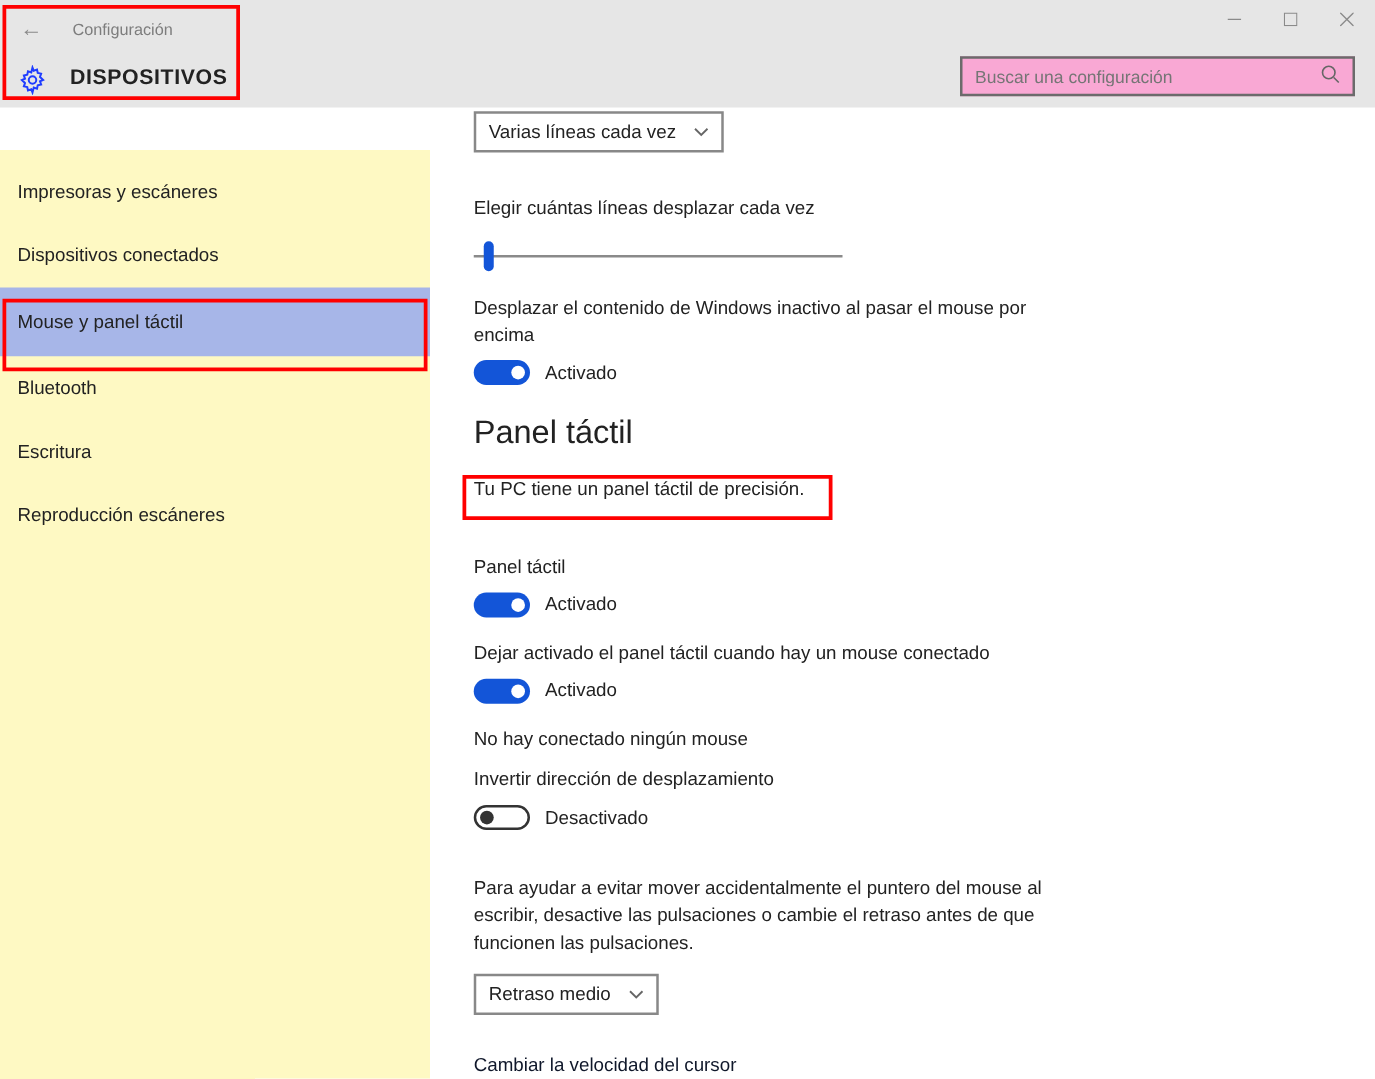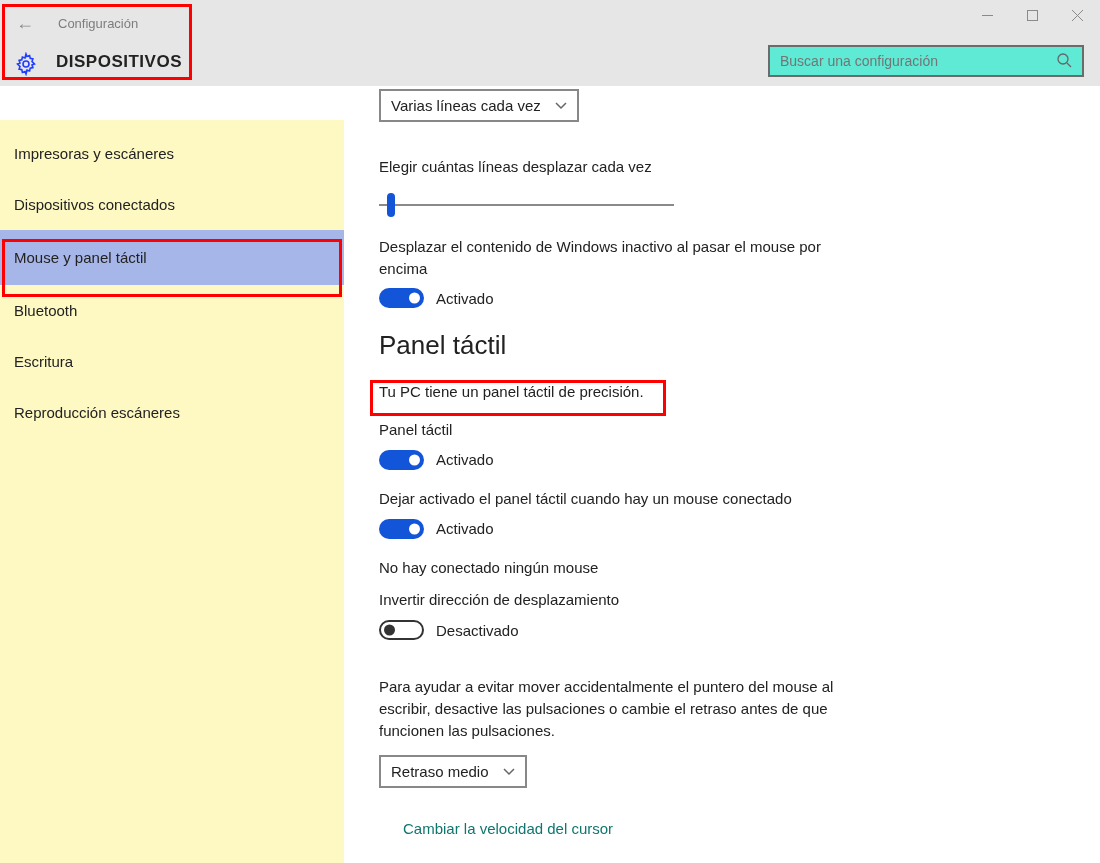--- a/index.html
+++ b/index.html
@@ -78,21 +78,21 @@
     }
 
     
     .search-box {
       position: absolute;
       right: 16px;
       bottom: 9px;
       width: 316px;
       height: 32px;
       border: 2px solid #6b6b6b;
-      background: #5eead4;
+      background: #f9a8d4;
       display: flex;
       align-items: center;
       padding: 0 10px;
     }
     .search-box input {
       flex: 1;
       border: none;
       outline: none;
       font-size: 14px;
       color: #666;
@@ -352,21 +352,21 @@
       <div class="toggle-row">
         <div class="toggle on">
             <div class="knob"></div>
           </div>
         <span class="toggle-label">Activado</span>
       </div>
     </div>
 
     <div class="section-title">Panel táctil</div>
 
-    <div class="label-txt" style="margin-bottom:16px;">Tu PC tiene un panel táctil de precisión.</div>
+    <div class="label-txt" style="margin-bottom:40px;">Tu PC tiene un panel táctil de precisión.</div>
 
     <div class="setting-block">
       <div class="label-txt">Panel táctil</div>
       <div class="toggle-row">
         <div class="toggle on">
             <div class="knob"></div>
           </div>
         <span class="toggle-label">Activado</span>
       </div>
     </div>
@@ -399,16 +399,16 @@
       <div class="dropdown">
         <span>Retraso medio</span>
         <span class="chev">
           <svg width="12" height="8" viewBox="0 0 12 8" fill="none" stroke="currentColor" stroke-width="1.5">
               <polyline points="1,1 6,6 11,1"></polyline>
             </svg>
         </span>
       </div>
     </div>
 
-    <div class="label-txt cutoff" style="margin-top:30px; color:#0f766e;margin-left:24px;">Cambiar la velocidad del cursor</div>
+    <div class="label-txt cutoff" style="margin-top:30px; color:#0f172a;">Cambiar la velocidad del cursor</div>
 
   </div>
 </div>
 
 </body></html>

